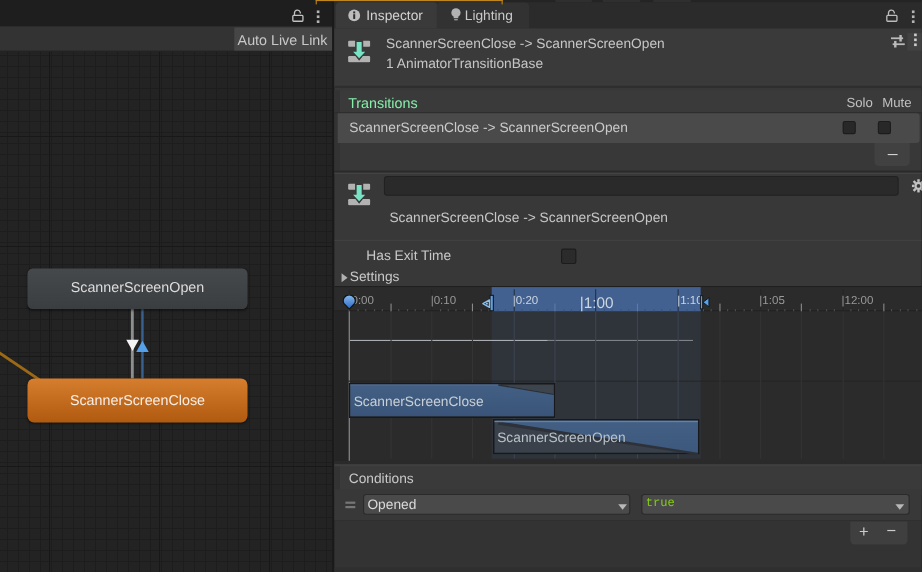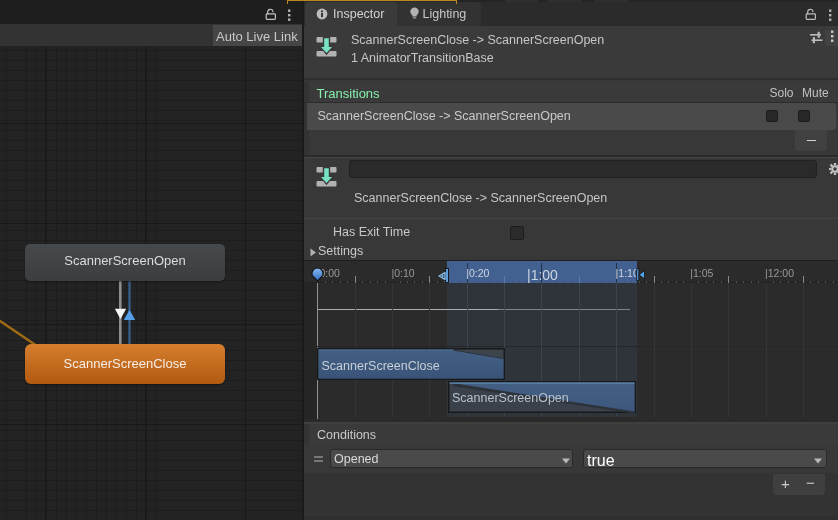--- a/index.html
+++ b/index.html
@@ -335,21 +335,21 @@
 
     <div class="abs" style="left:0;top:445px;width:534px;height:28px;background:#383838;"></div>
     <div class="abs" style="left:10px;top:456px;width:9px;height:1.5px;background:#777777;"></div>
     <div class="abs" style="left:10px;top:460px;width:9px;height:1.5px;background:#777777;"></div>
     <div class="abs" style="left:26px;top:449px;width:243px;height:19px;background:#4a4a4a;border:1px solid #2a2a2a;border-radius:3px;"></div>
     <div class="txt" style="left:30px;top:452px;font-size:12.5px;color:#dadada;">Opened</div>
     <svg class="abs" style="left:257px;top:456.5px;" width="10" height="8" viewBox="0 0 10 8">
         <path d="M1 1.5 L9 1.5 L5 6.5 Z" fill="#b8b8b8"></path>
       </svg>
     <div class="abs" style="left:279px;top:449px;width:244px;height:19px;background:#4a4a4a;border:1px solid #2a2a2a;border-radius:3px;"></div>
-    <div class="txt" style="left:283px;top:452px;font-size:16px;color:#ffffff;">true</div>
+    <div class="txt" style="left:283px;top:452px;font-size:11px;color:#84cc16;font-family:Liberation Mono, monospace;">true</div>
     <svg class="abs" style="left:509px;top:456.5px;" width="10" height="8" viewBox="0 0 10 8">
         <path d="M1 1.5 L9 1.5 L5 6.5 Z" fill="#b8b8b8"></path>
       </svg>
 
     <div class="abs" style="left:0;top:473px;width:534px;height:47px;background:#333333;"></div>
     <div class="abs" style="left:0;top:516px;width:534px;height:4px;background:#2f2f2f;"></div>
     <div class="abs" style="left:469px;top:474px;width:52px;height:21px;background:#3f3f3f;border-radius:0 0 4px 4px;"></div>
     <div class="txt" style="left:477px;top:475px;font-size:15px;color:#cccccc;">+</div>
     <div class="txt" style="left:502px;top:474px;font-size:15px;color:#cccccc;">−</div>
   </div>

